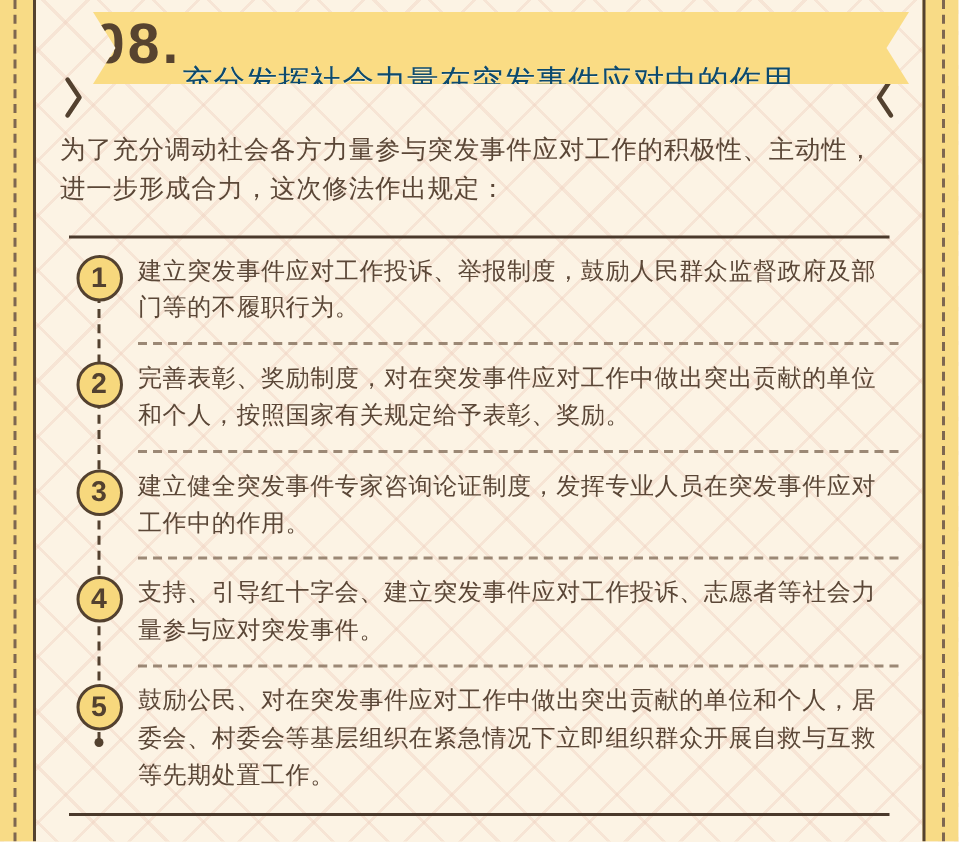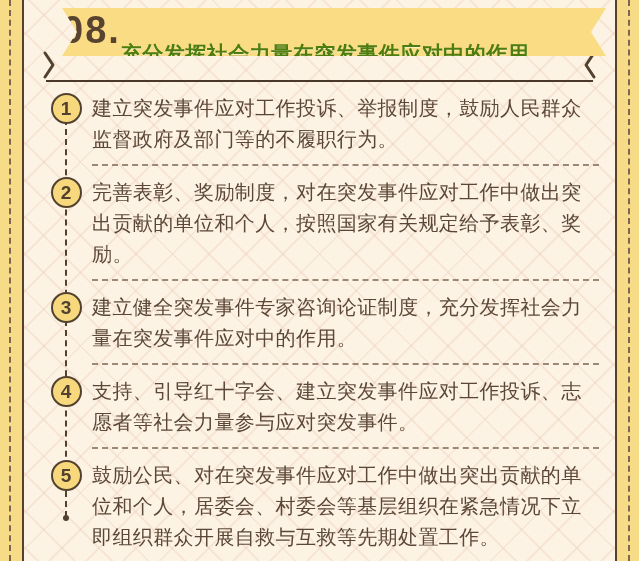--- a/index.html
+++ b/index.html
@@ -23,21 +23,21 @@
     position:absolute;left:62px;top:8px;width:544px;height:48px;
     background:#FADC84;z-index:6;
     clip-path:polygon(0 0,100% 0,calc(100% - 15px) 50%,100% 100%,0 100%,15px 50%);
     display:flex;align-items:center;justify-content:flex-start;gap:0;
   }
   .banner-number{
     font-size:38px;font-weight:700;color:#57432F;letter-spacing:2px;line-height:1;
     transform:translateY(-2px);
   }
   .banner-title{
-    font-size:21px;font-weight:700;color:#4d7c0f;letter-spacing:.5px;
+    font-size:21px;font-weight:400;color:#0c4a6e;letter-spacing:.5px;
     text-shadow:0 1px 0 rgba(255,255,255,.55);
     margin-top:44px;
   }
   .fold{position:absolute;z-index:6;width:15px;height:30px;}
   .fold.left{left:42px;top:50px;}
   .fold.right{right:42px;top:50px;}
   .fold svg{display:block;}
   
   .content{position:absolute;left:40px;right:40px;top:70px;z-index:4;color:#5B4737;}
   .intro{font-size:17px;line-height:1.55;letter-spacing:.5px;font-weight:500;}
@@ -53,21 +53,21 @@
     content:"";position:absolute;left:-4px;bottom:-4px;width:6px;height:6px;
     border-radius:50%;background:#53412F;
   }
   .item{display:flex;align-items:flex-start;margin-top:11px;position:relative;z-index:1;}
   .num-col{flex:0 0 52px;display:flex;justify-content:center;}
   .num-badge{
     width:27px;height:27px;border-radius:50%;
     background:#F7D87D;border:2.5px solid #53412F;color:#53412F;
     font-size:19px;font-weight:700;line-height:27px;text-align:center;
   }
-  .item-text{flex:1;font-size:20px;line-height:1.55;letter-spacing:.4px;font-weight:500;}
+  .item-text{flex:1;font-size:16px;line-height:1.55;letter-spacing:.4px;font-weight:500;}
   .item-sep{border:none;border-top:2px dashed #8B7662;margin:9px 0 0 52px;opacity:.85;}
 </style>
 </head>
 <body>
 
 <div class="strip left">
     <div class="dash"></div>
   </div>
 <div class="strip right">
     <div class="dash"></div>
@@ -83,20 +83,21 @@
       <polyline points="12,3 4,15 12,27" fill="none" stroke="#53412F" stroke-width="3" stroke-linecap="round" stroke-linejoin="round"></polyline>
     </svg>
 </div>
 
 <div class="banner">
   <span class="banner-number">08.</span>
   <span class="banner-title">充分发挥社会力量在突发事件应对中的作用。</span>
 </div>
 
 <div class="content">
+  <p class="intro">为了充分调动社会各方力量参与突发事件应对工作的积极性、主动性，进一步形成合力，这次修法作出规定：</p>
   <hr class="rule">
 
   <div class="list">
     <div class="connector"></div>
 
     <div class="item">
       <div class="num-col">
         <div class="num-badge">1</div>
       </div>
       <div class="item-text">建立突发事件应对工作投诉、举报制度，鼓励人民群众监督政府及部门等的不履职行为。</div>
@@ -108,21 +109,21 @@
         <div class="num-badge">2</div>
       </div>
       <div class="item-text">完善表彰、奖励制度，对在突发事件应对工作中做出突出贡献的单位和个人，按照国家有关规定给予表彰、奖励。</div>
     </div>
     <hr class="item-sep">
 
     <div class="item">
       <div class="num-col">
         <div class="num-badge">3</div>
       </div>
-      <div class="item-text">建立健全突发事件专家咨询论证制度，充分发挥社会力量在突发事件应对中的作用。</div>
+      <div class="item-text">建立健全突发事件专家咨询论证制度，发挥专业人员在突发事件应对工作中的作用。</div>
     </div>
     <hr class="item-sep">
 
     <div class="item">
       <div class="num-col">
         <div class="num-badge">4</div>
       </div>
       <div class="item-text">支持、引导红十字会、建立突发事件应对工作投诉、志愿者等社会力量参与应对突发事件。</div>
     </div>
     <hr class="item-sep">

